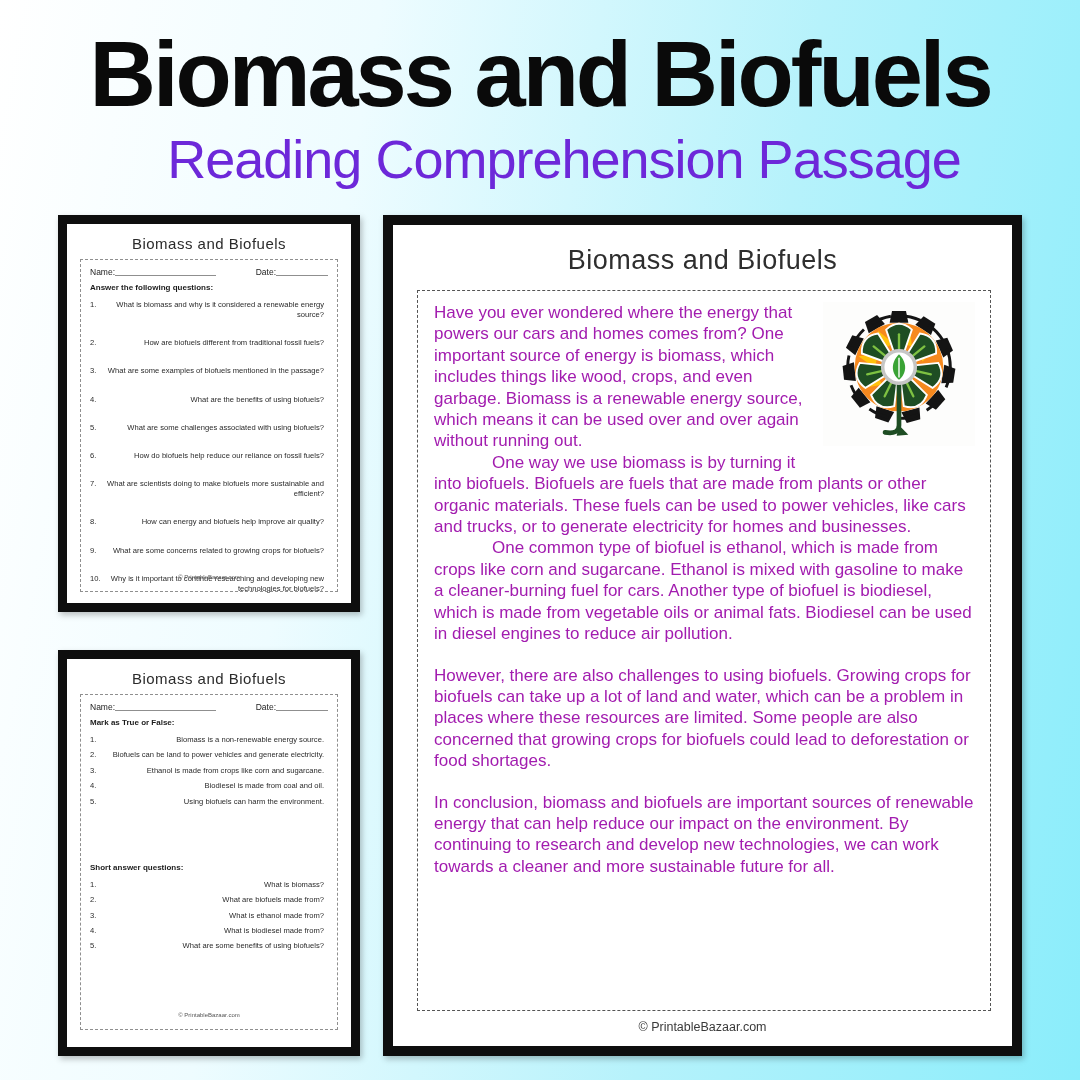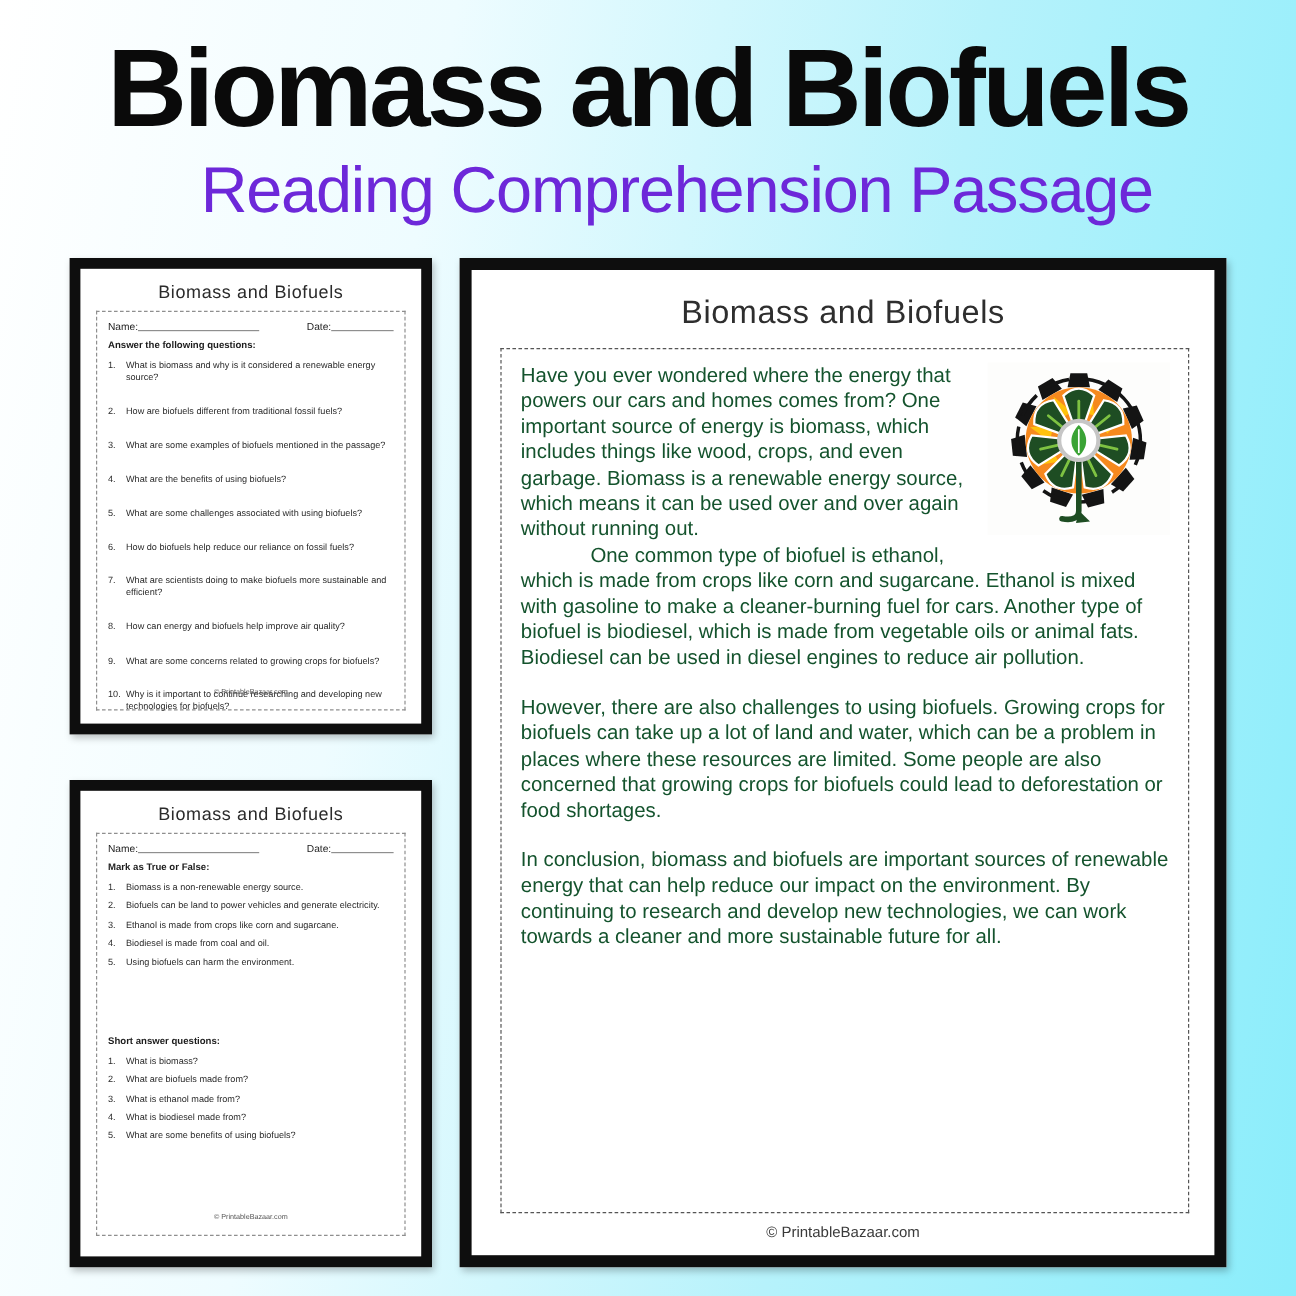--- a/index.html
+++ b/index.html
@@ -41,41 +41,41 @@
   .page-a .ws-box { height:333px; }
   .page-b .ws-box { height:336px; }
   .name-row { display:flex; align-items:flex-start; font-size:8.5px; color:#222; margin-bottom:6px; }
   .name-label { flex:0 0 auto; }
   .name-line { flex:1 1 auto; border-bottom:1px solid #8f8f8f; height:9px; margin-right:40px; max-width:150px; }
   .date-label { flex:0 0 auto; margin-left:auto; }
   .date-line { flex:0 0 52px; border-bottom:1px solid #8f8f8f; height:9px; }
   .ws-heading { font-size:8px; font-weight:bold; color:#1c1c1c; margin:3px 0 8px 0; }
   .q-item { display:flex; font-size:7.6px; color:#2a2a2a; line-height:1.3; }
   .q-num { flex:0 0 15px; }
-  .q-text { flex:1 1 auto; padding-right:4px; }
+  .q-text { flex:1 1 auto; padding-right:4px;text-align:right; }
   .ws1-list .q-item { margin-bottom:18.4px; }
   .tf-list .q-item { margin-bottom:5.6px; }
   .sa-list .q-item { margin-bottom:5.6px; }
   .sa-heading { margin-top:56px; }
   .ws-footer { text-align:center; font-size:6px; color:#555; margin-top:5px; }
   .page-a .ws-footer, .page-b .ws-footer { position:absolute; left:0; right:0; }
   .page-a .ws-footer { top:345px; }
   .page-b .ws-footer { top:348px; }
 
   
   .pr-title { text-align:center; font-size:27px; color:#2e2e2e; margin-top:20px; letter-spacing:0.5px; }
   .pr-box {
     border:1.5px dashed #555; margin:14px 21px 0 24px; height:721px;
     padding:11px 15px 0 16px; overflow:hidden;
   }
   .logo-wrap {
     float:right; width:152px; height:144px; margin:0 0 6px 10px;
     display:flex; align-items:center; justify-content:center; background:#fdfdfc;
   }
-  .para { font-size:17px; line-height:21.4px; color:#14532d; text-align:left; }
+  .para { font-size:17px; line-height:21.4px; color:#a21caf; text-align:left; }
   .para.indent { text-indent:58px; }
   .para.gap { margin-top:20px; }
   .pr-footer { text-align:center; font-size:12.5px; color:#3a3a3a; margin-top:9px; }
 </style>
 </head>
 <body>
 
 <div class="canvas">
 
   <div class="main-title">Biomass and Biofuels</div>
@@ -318,20 +318,21 @@
           <path d="M60 54 L60 104 Q60 112 48 110" fill="none" stroke="#1e4d23" stroke-width="4" stroke-linecap="round"></path>
           <path d="M60 104 L68 112 L58 113 Z" fill="#1e4d23"></path>
 
           <circle cx="60" cy="54" r="14" fill="#ffffff" stroke="#c6c6c6" stroke-width="3"></circle>
           <path d="M60 43 C52 51 54 60 60 65 C66 60 68 51 60 43 Z" fill="#3aa335"></path>
           <line x1="60" y1="46" x2="60" y2="63" stroke="#ffffff" stroke-width="1.2"></line>
         </svg>
       </div>
       <div>
           <p class="para">Have you ever wondered where the energy that powers our cars and homes comes from? One important source of energy is biomass, which includes things like wood, crops, and even garbage. Biomass is a renewable energy source, which means it can be used over and over again without running out.</p>
+          <p class="para indent">One way we use biomass is by turning it into biofuels. Biofuels are fuels that are made from plants or other organic materials. These fuels can be used to power vehicles, like cars and trucks, or to generate electricity for homes and businesses.</p>
           <p class="para indent">One common type of biofuel is ethanol, which is made from crops like corn and sugarcane. Ethanol is mixed with gasoline to make a cleaner-burning fuel for cars. Another type of biofuel is biodiesel, which is made from vegetable oils or animal fats. Biodiesel can be used in diesel engines to reduce air pollution.</p>
           <p class="para gap">However, there are also challenges to using biofuels. Growing crops for biofuels can take up a lot of land and water, which can be a problem in places where these resources are limited. Some people are also concerned that growing crops for biofuels could lead to deforestation or food shortages.</p>
           <p class="para gap">In conclusion, biomass and biofuels are important sources of renewable energy that can help reduce our impact on the environment. By continuing to research and develop new technologies, we can work towards a cleaner and more sustainable future for all.</p>
         </div>
     </div>
     <div class="pr-footer">© PrintableBazaar.com</div>
   </div>
 
 </div>
 

